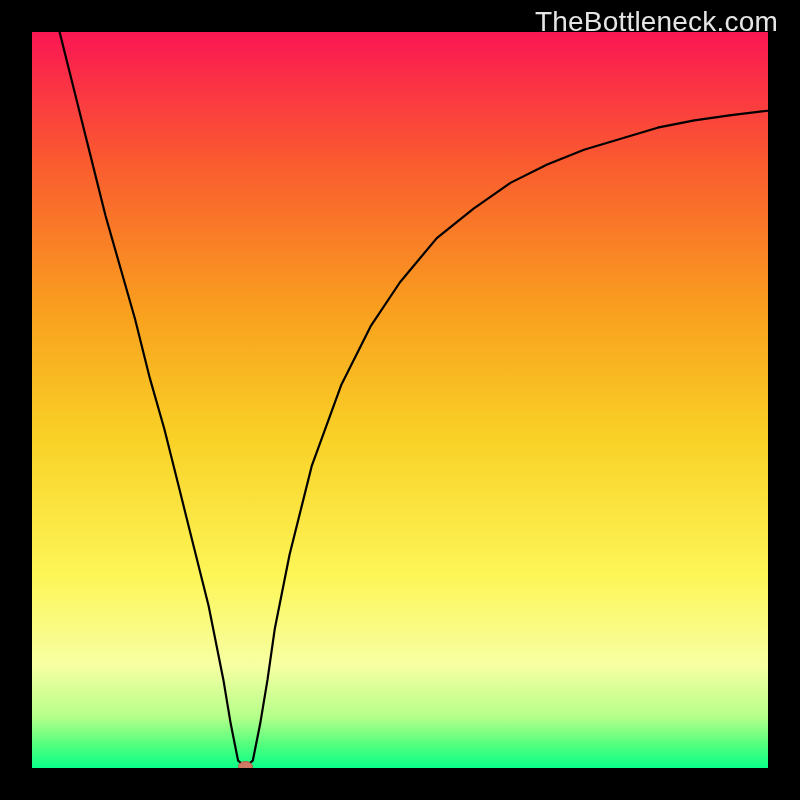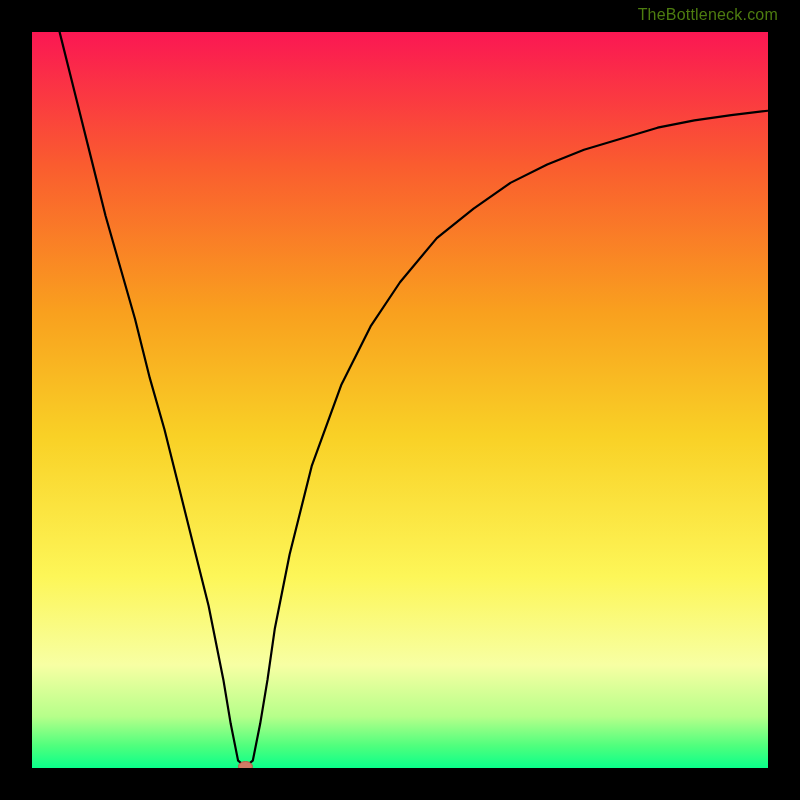--- a/index.html
+++ b/index.html
@@ -22,22 +22,22 @@
     left: 32px;
     top: 32px;
     width: 736px;
     height: 736px;
     overflow: hidden;
   }
   .watermark {
     position: absolute;
     top: 6px;
     right: 22px;
-    color: #4d7c0f;
-    font-size: 16px;
+    color: #e5e5e5;
+    font-size: 28px;
     font-weight: 400;
     letter-spacing: 0.2px;
   }
   svg { display: block; }
 </style>
 </head>
 <body>
 
 <div class="outer">
 

